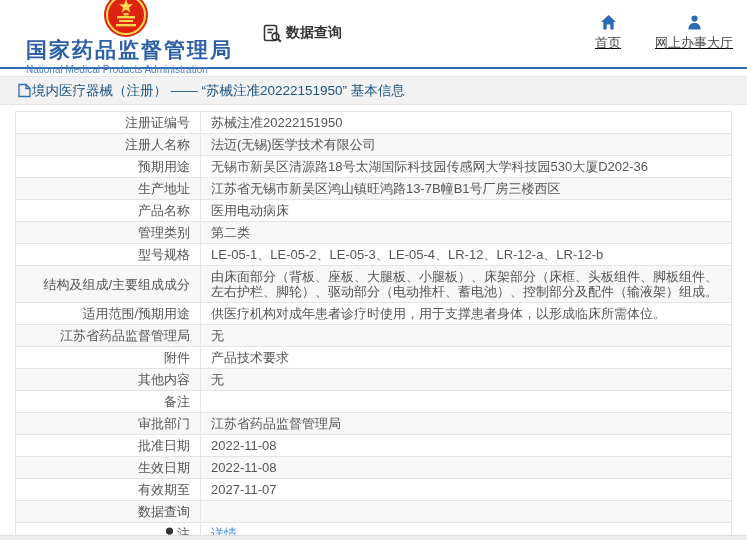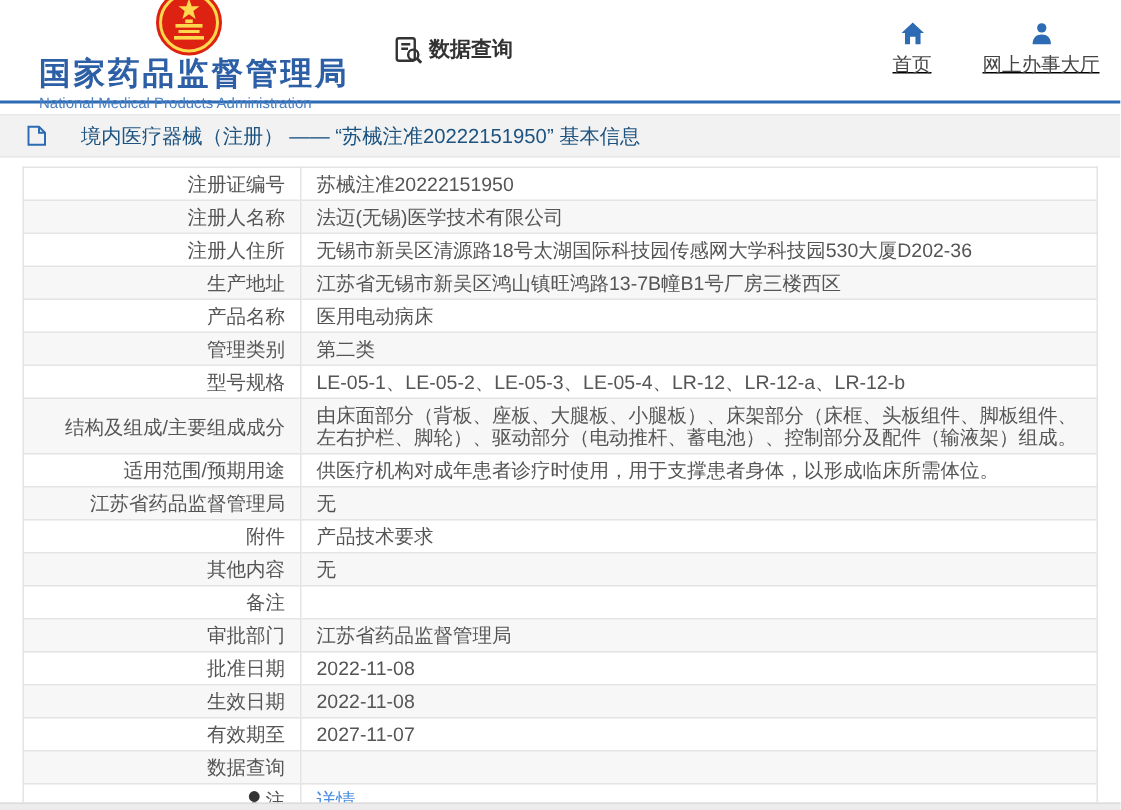--- a/index.html
+++ b/index.html
@@ -20,21 +20,21 @@
   .hdr-nav { position:absolute; right:14px; top:14px; display:flex; }
   .nav-item { display:flex; flex-direction:column; align-items:center; margin-left:34px; cursor:pointer;text-decoration:underline; }
   .nav-item svg { width:17px; height:17px; }
   .nav-item span { font-size:13px; color:#444; margin-top:3px; white-space:nowrap; }
 
   
   .breadcrumb-bar { margin-top:7px; height:29px; background:#f2f2f2;
     border-top:1px solid #e7e7e7; border-bottom:1px solid #e7e7e7;
     display:flex; align-items:center; padding-left:18px; }
   .breadcrumb-bar svg { width:13px; height:15px; flex:0 0 auto; }
-  .breadcrumb-bar span { font-size:13.5px; color:#1c5380; margin-left:23px; }
+  .breadcrumb-bar span { font-size:13.5px; color:#1c5380; margin-left:1px; }
 
   
   .table-wrap { margin:6px 15px 0 15px; }
   table.info { width:100%; border-collapse:collapse; table-layout:fixed; }
   table.info td { border:1px solid #e4e4e4; font-size:13px; color:#555;
     padding:3px 10px; line-height:15px; vertical-align:middle; }
   td.label-cell { width:185px; text-align:right; white-space:nowrap; }
   td.value-cell { text-align:left; padding-left:12px; word-break:break-all; }
   tr.alt td { background:#f7f7f7; }
   a.detail-link { color:#4b8fe2; text-decoration:none; cursor:pointer; }
@@ -107,21 +107,21 @@
     <tbody>
         <tr>
           <td class="label-cell">注册证编号</td>
           <td class="value-cell">苏械注准20222151950</td>
         </tr>
         <tr class="alt">
           <td class="label-cell">注册人名称</td>
           <td class="value-cell">法迈(无锡)医学技术有限公司</td>
         </tr>
         <tr>
-          <td class="label-cell">注册人住所</td>
+          <td class="label-cell">预期用途</td>
           <td class="value-cell">无锡市新吴区清源路18号太湖国际科技园传感网大学科技园530大厦D202-36</td>
         </tr>
         <tr class="alt">
           <td class="label-cell">生产地址</td>
           <td class="value-cell">江苏省无锡市新吴区鸿山镇旺鸿路13-7B幢B1号厂房三楼西区</td>
         </tr>
         <tr>
           <td class="label-cell">产品名称</td>
           <td class="value-cell">医用电动病床</td>
         </tr>

